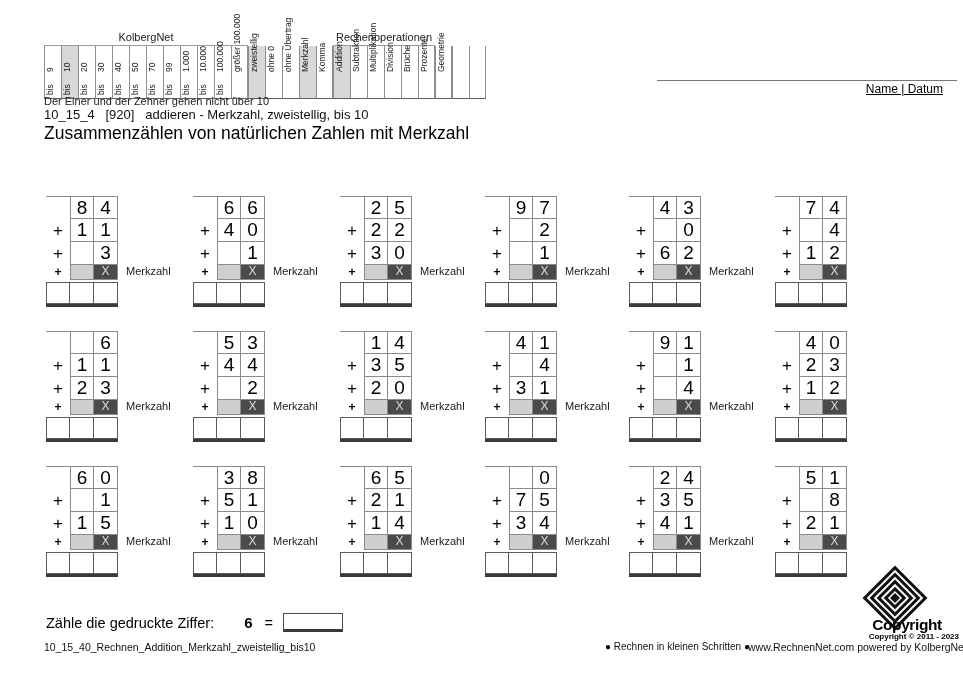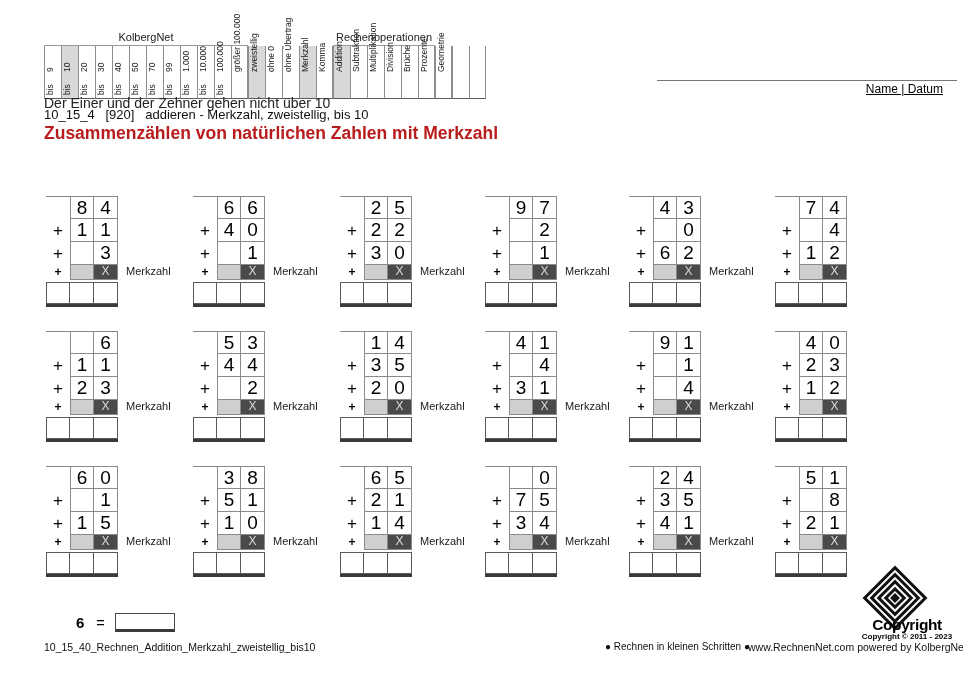--- a/index.html
+++ b/index.html
@@ -44,41 +44,41 @@
     white-space:nowrap;
     text-align:left;
   }
   .hcell .vtop{top:53px;padding-left:2px;}
   .hcell .vbot{top:53px;padding-left:2px;}
   .hcell .vtop{top:28px;}
   .hcell .vbot{top:51px;}
 
   #subnote{
     position:absolute;left:44px;top:95px;
-    font-size:14px;color:#222;
+    font-size:11px;color:#222;
   }
 
   
   #name-datum-rule{
     position:absolute;left:657px;top:80px;width:300px;
     border-top:1px solid #777;
   }
   #name-datum-label{
     position:absolute;left:643px;top:82px;width:300px;
     text-align:right;font-size:12px;color:#000;text-decoration:underline;
   }
 
   
   #id-line{
     position:absolute;left:44px;top:107px;
     font-size:13px;color:#111;white-space:pre;
   }
   #main-title{
     position:absolute;left:44px;top:123px;
-    font-size:17.5px;font-weight:bold;color:#b91c1c;
+    font-size:17.5px;font-weight:normal;color:#000000;
   }
 
   
   #problem-area{position:absolute;left:0;top:0;width:963px;height:681px;}
   .prob{
     position:absolute;
     width:72px;
   }
   .prow{display:flex;height:23px;}
   .pc{
@@ -149,21 +149,21 @@
   #logo{
     position:absolute;left:862px;top:565px;width:66px;height:66px;
   }
   #logo-name{
     position:absolute;left:855px;top:616px;width:104px;
     text-align:center;font-size:15.5px;font-weight:bold;
     letter-spacing:-0.4px;
   }
   #logo-copy{
     position:absolute;left:855px;top:632px;width:104px;
-    text-align:center;font-size:8px;font-weight:bold;
+    text-align:right;font-size:8px;font-weight:bold;
   }
 </style>
 </head>
 <body>
 
 <div id="header-table">
     <div class="hgroup">
       <div class="hgroup-title">KolbergNet</div>
       <div class="hgroup-cells">
         <div class="hcell">
@@ -799,20 +799,21 @@
       <div class="prow ans">
         <div class="pc outer-l"></div>
         <div class="pc"></div>
         <div class="pc"></div>
       </div>
       <div class="ans-underline"></div>
     </div>
   </div>
 
 <div id="count-task">
+  <span>Zähle die gedruckte Ziffer:</span>
   <span id="count-digit">6</span>
   <span id="count-eq">=</span>
   <span id="count-box"></span>
 </div>
 <div id="file-id">10_15_40_Rechnen_Addition_Merkzahl_zweistellig_bis10</div>
 
 <div id="footer-note">● Rechnen in kleinen Schritten ●</div>
 <div id="footer-url">www.RechnenNet.com powered by KolbergNet</div>
 <div id="logo">
   <svg width="66" height="66" viewBox="0 0 66 66">

